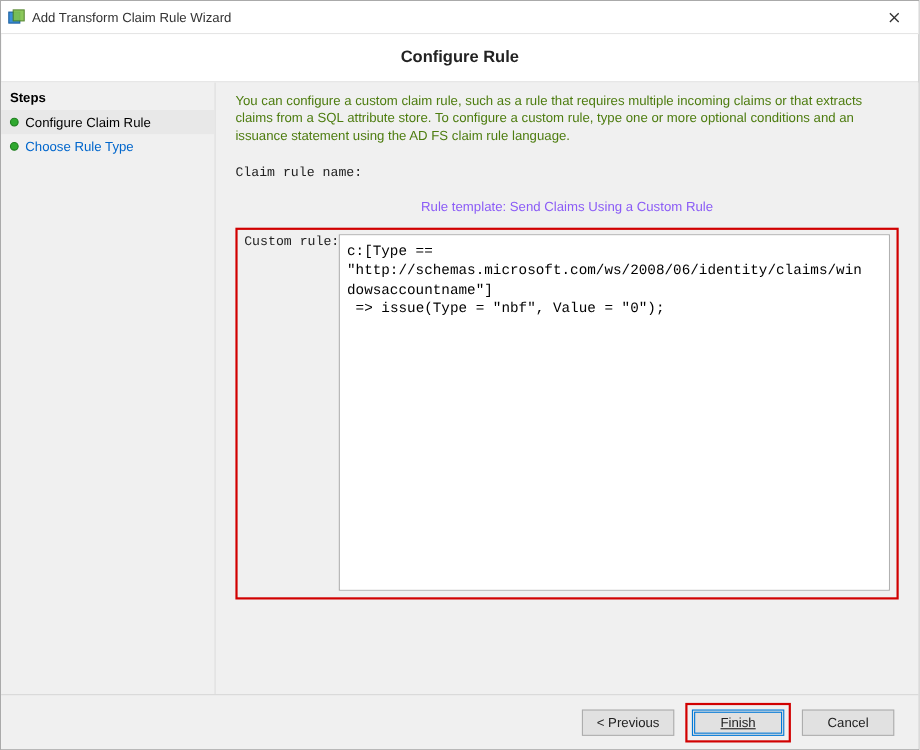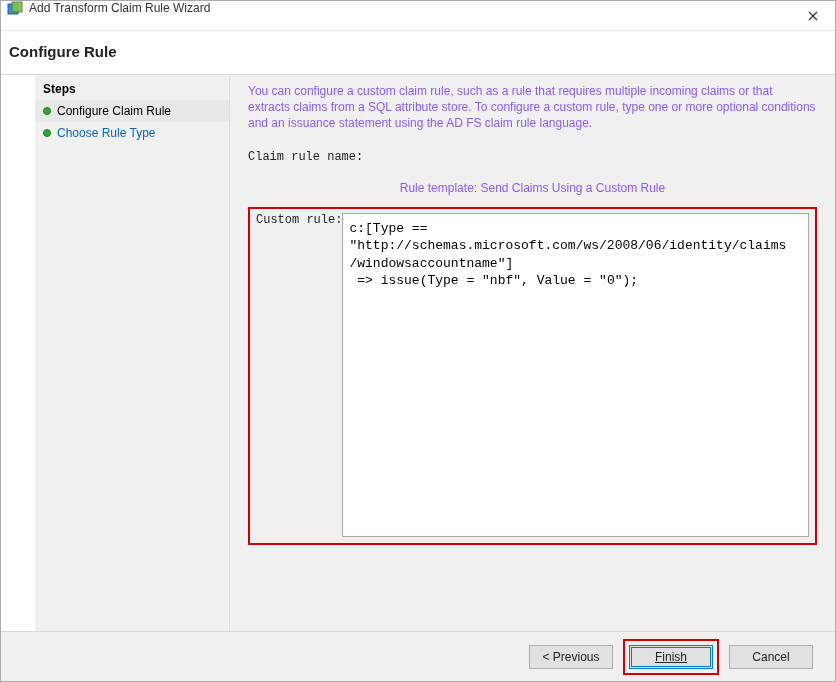--- a/index.html
+++ b/index.html
@@ -15,48 +15,47 @@
     height: 682px;
     background: #fff;
     border: 1px solid #aaa;
     display: flex;
     flex-direction: column;
     position: relative;
   }
   .titlebar {
     height: 30px;
     display: flex;
-    align-items: flex-start;
+    align-items: center;
     background: #fff;
     border-bottom: 1px solid #e5e5e5;
     padding: 0 0 0 6px;
   }
   .titlebar .icon {
     width: 16px; height: 16px; margin-right: 6px;
     display:flex; align-items:center; justify-content:center;
   }
   .titlebar .title { flex: 1; font-size: 12px; color:#333;}
   .titlebar .close {
     width: 45px; height: 30px;
     display:flex; align-items:center; justify-content:center;
     font-size: 14px; color:#333;
   }
   .header-section {
     padding: 12px 8px 14px 8px;
     border-bottom: 1px solid #d8d8d8;
   }
   .header-section h1 {
-    margin:0; font-size: 15px; font-weight: bold; color:#222;
+    margin:0; font-size: 15px; font-weight: bold; color:#222;text-align:center;
   }
   .body {
     flex:1;
     display:flex;
     background:#f0f0f0;
     min-height:0;
-    margin-left:34px;
   }
   .sidebar {
     width: 195px;
     background:#f0f0f0;
     border-right:1px solid #ddd;
   }
   .sidebar-header {
     font-weight: bold;
     padding: 7px 8px 4px 8px;
     font-size:12px;
@@ -75,21 +74,21 @@
     flex-shrink:0;
   }
   .main {
     flex:1;
     padding: 8px 18px 10px 18px;
     display:flex;
     flex-direction:column;
     min-width:0;
   }
   .desc {
-    color:#8b5cf6; line-height:1.35;
+    color:#4d7c0f; line-height:1.35;
     margin-bottom:14px;
   }
   .lbl { margin: 4px 0 3px 0; color:#222;font-family:Liberation Mono, monospace;}
   .text-input {
     width: 100%;
     height: 22px;
     border:1px solid #0078d7;
     padding: 2px 4px;
     font-size:12px;
     outline:none;

